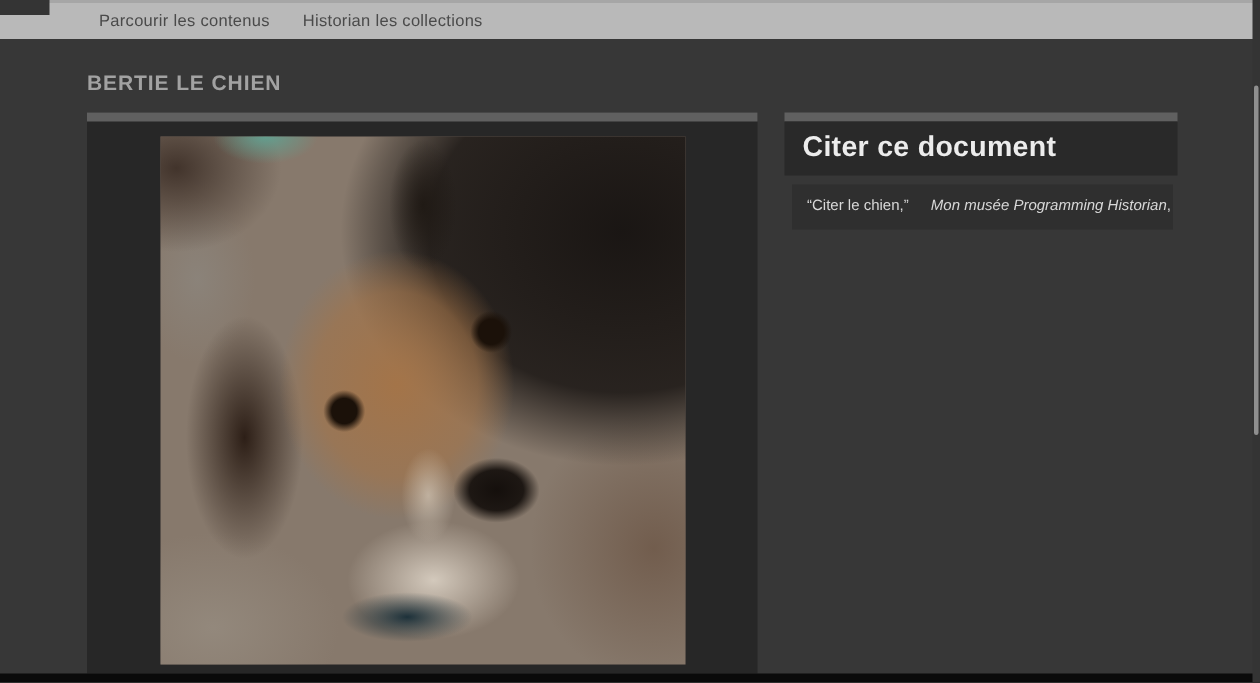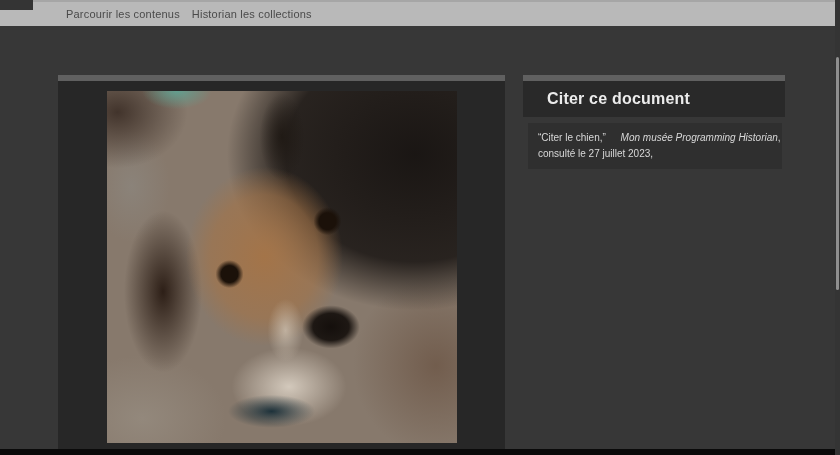--- a/index.html
+++ b/index.html
@@ -8,21 +8,21 @@
     font-family: "Liberation Sans", sans-serif;
     background: #373737;
     position: relative;
   }
   .screen { position: absolute; inset: 0; width: 840px; height: 455px; background: #373737; overflow: hidden; }
 
   
   .topnav {
     position: absolute; top: 0; left: 0; width: 836px; height: 26px;
     background: #b9b9b9; border-top: 2px solid #a6a6a6;
-    display: flex; align-items: center; padding-left: 66px; gap: 12px;
+    display: flex; align-items: center; padding-left: 66px; gap: 22px;
   }
   .topnav a {
     font-size: 11px; color: #4a4a4a; text-decoration: none; letter-spacing: 0.2px;
     cursor: pointer;
   }
   .corner-notch { position: absolute; top: 0; left: 0; width: 33px; height: 10px; background: #343434; }
 
   
   .page-title {
     position: absolute; left: 58px; top: 47px;
@@ -68,21 +68,21 @@
       radial-gradient(ellipse 55px 80px at 7% 27%, rgba(140,134,126,0.75) 0%, rgba(140,134,126,0) 70%);
   }
 
   
   .sidebar { position: absolute; left: 523px; top: 75px; width: 262px; }
   .sidebar-bar { height: 6px; background: #606060; }
   .cite-head-box {
     background: #292929; height: 36px;
     display: flex; align-items: center; padding-left: 12px;
   }
-  .cite-head-box h2 { font-size: 16px; font-weight: bold; color: #ececec; letter-spacing: 0.2px; margin-left: 12px; }
+  .cite-head-box h2 { font-size: 19px; font-weight: bold; color: #ececec; letter-spacing: 0.2px; }
   .citation {
     margin: 6px 3px 0 5px; background: #2f2f2f;
     padding: 7px 10px; color: #d8d8d8;
     font-size: 10px; line-height: 16px;
   }
   .cit-line { white-space: nowrap; }
   .citation em { font-style: italic; padding-left: 12px; }
 
   
   .footer-bar { position: absolute; left: 0; bottom: 0; width: 840px; height: 6px; background: #0a0a0a; }
@@ -93,33 +93,33 @@
 <body>
 
 <div class="screen">
 
   <header class="topnav">
     <a>Parcourir les contenus</a>
     <a>Historian les collections</a>
   </header>
   <div class="corner-notch"></div>
 
+  <h1 class="page-title">BERTIE LE CHIEN</h1>
 
   <section class="item-panel">
     <div class="photo" title="bertie-the-dog-photo"></div>
   </section>
 
   <aside class="sidebar">
     <div class="sidebar-bar"></div>
     <div class="cite-head-box">
       <h2>Citer ce document</h2>
     </div>
     <blockquote class="citation">
       <div class="cit-line"><span>“Citer le chien,” </span><em>Mon musée Programming Historian</em><span>,</span></div>
-      <div class="cit-line">consulté le 27 juillet 2023,</div>
     </blockquote>
   </aside>
 
   <div class="footer-bar"></div>
 
   <div class="scroll-track">
     <div class="scroll-thumb"></div>
   </div>
 
 </div>

